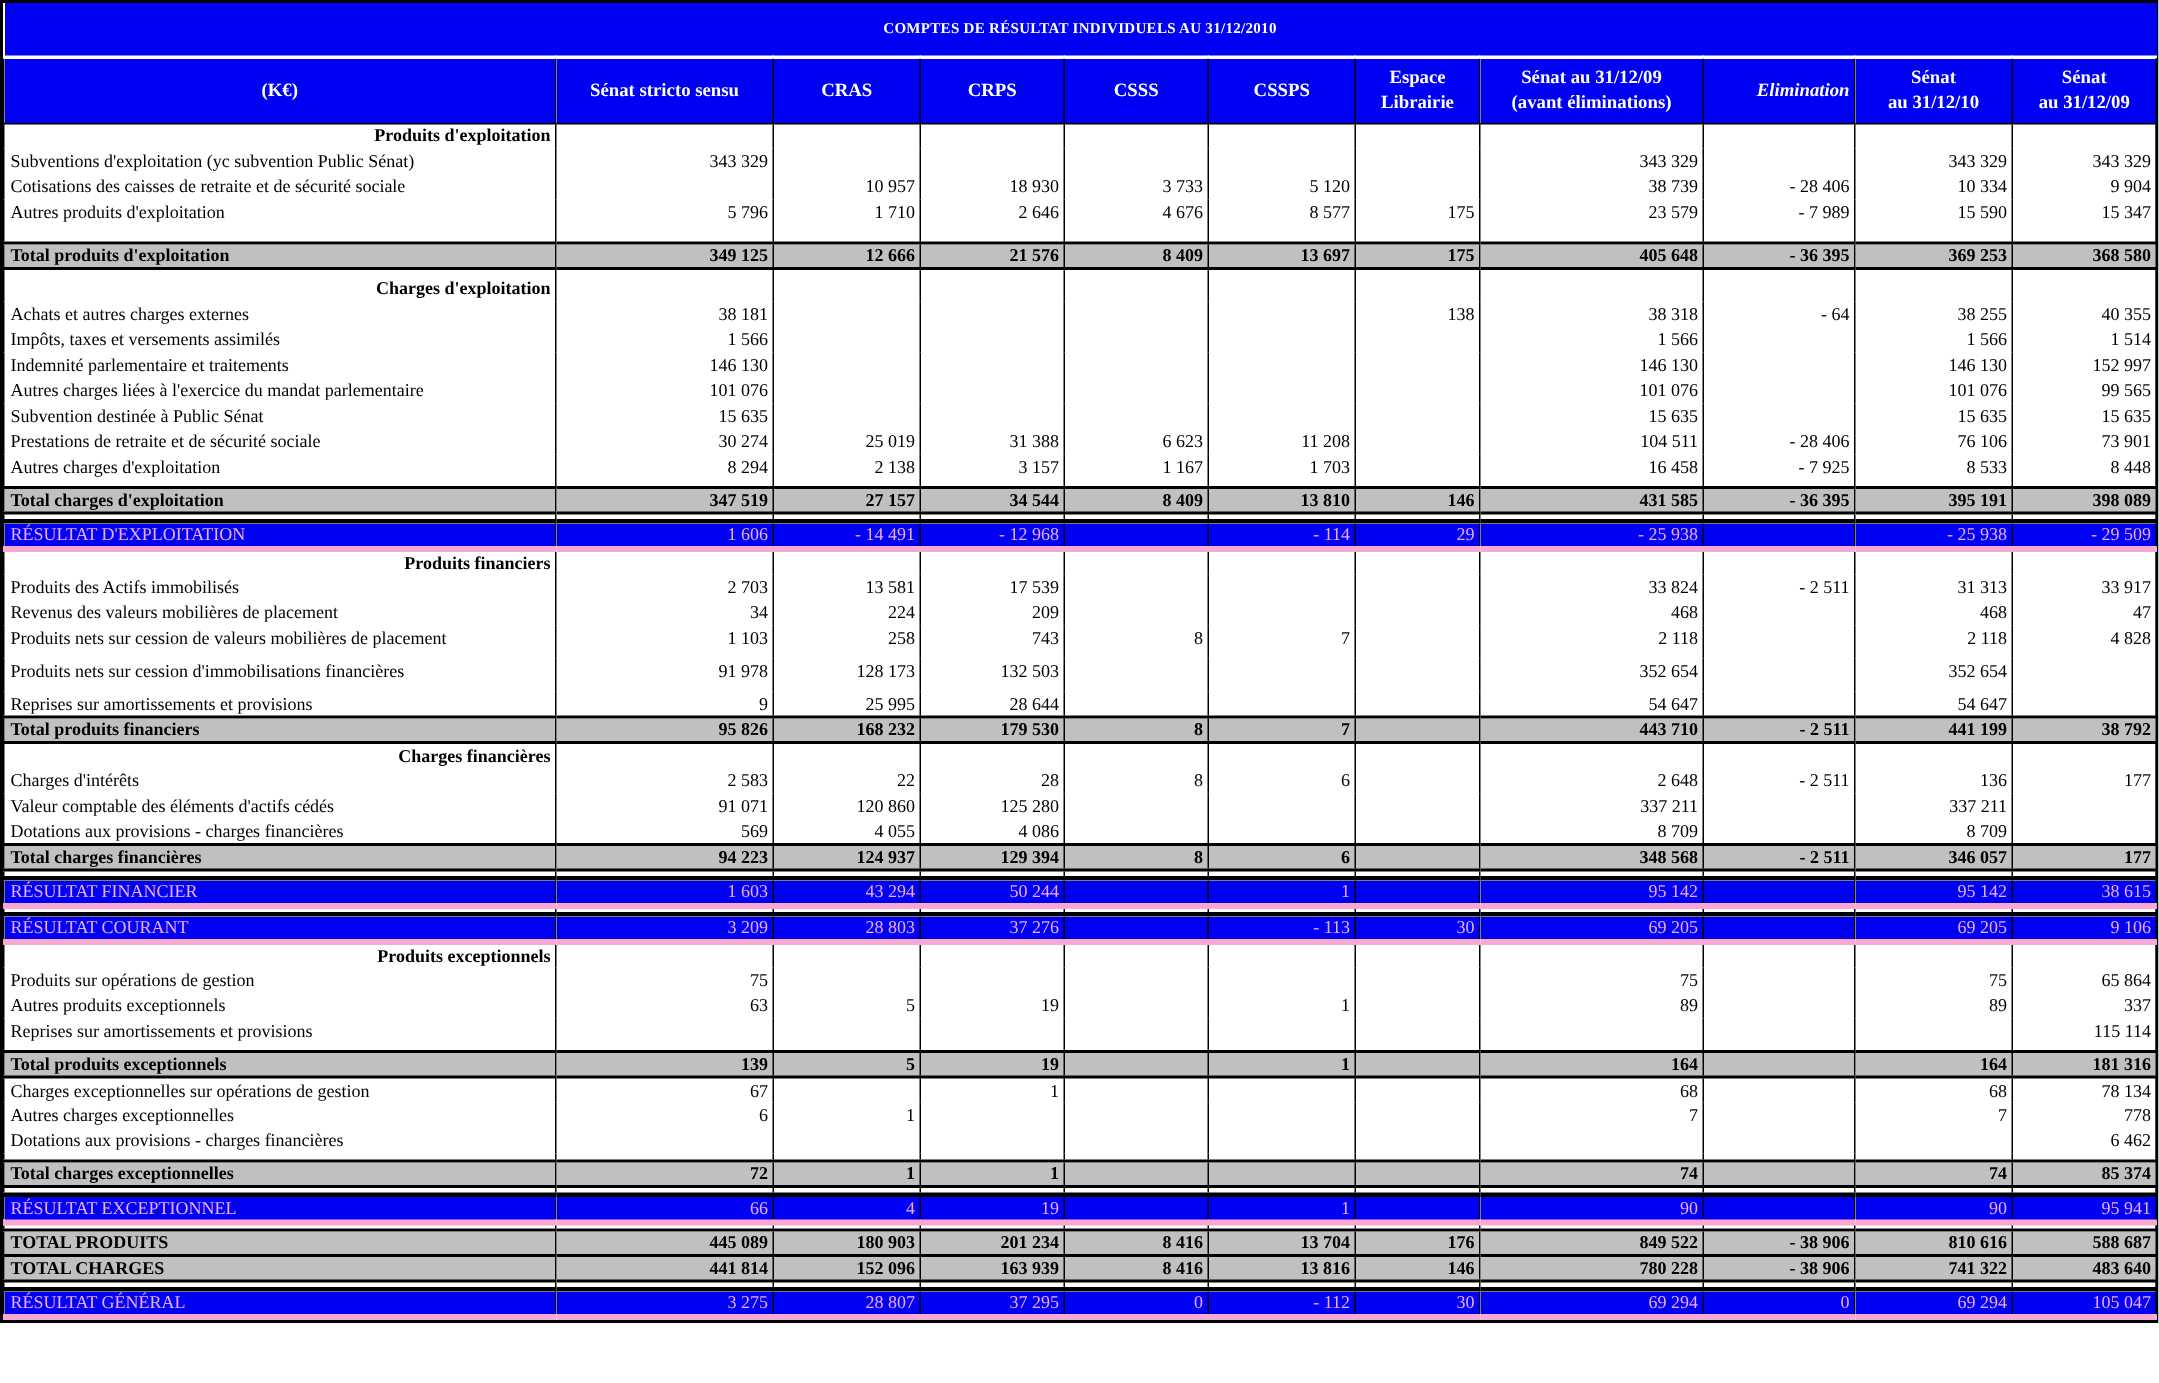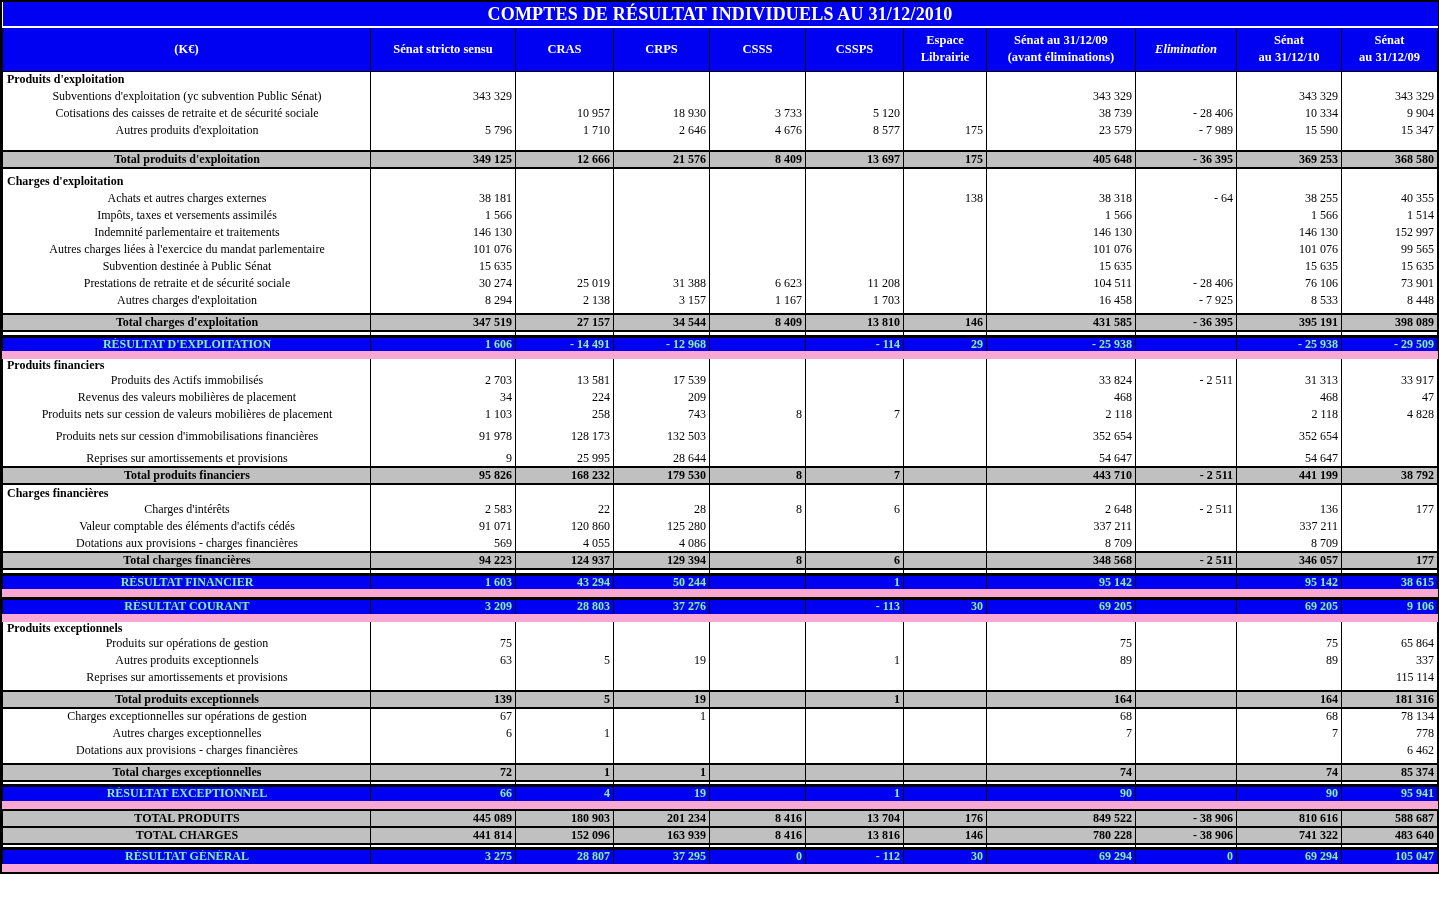--- a/index.html
+++ b/index.html
@@ -3,48 +3,48 @@
 <meta charset="utf-8">
 <style>
   html,body { margin:0; padding:0; background:#fff; }
   body { width:1439px; font-family:"Liberation Serif", serif; color:#000; }
   #wrap { width:1435px; border:2px solid #000; }
   table { border-collapse:collapse; table-layout:fixed; width:1435px; }
   td, th { padding:0 3px; overflow:hidden; white-space:nowrap; box-sizing:border-box; }
 
   
   .title-row th {
-    background:#0000F2; color:#fff; font-weight:bold; font-size:18px;
-    height:25px; text-align:center; border-bottom:2px solid #fff; letter-spacing:0.2px;
+    background:#0000F2; color:#fff; font-weight:bold; font-size:10px;
+    height:36px; text-align:center; border-bottom:2px solid #fff; letter-spacing:0.2px;
   }
 
   
   .head-row th {
     background:#0000F2; color:#fff; font-weight:bold; font-size:12.5px;
     text-align:center; vertical-align:middle; height:44px;
     border:1px solid #000; white-space:pre-line; line-height:1.35;
   }
-  .head-row th.italic { font-style:italic; }
+  .head-row th.italic { font-style:italic;text-align:right; }
 
   
   td { border-left:1px solid #000; border-right:1px solid #000; font-size:12px; line-height:1.05; }
-  td.label { text-align:center; padding-left:4px; }
+  td.label { text-align:left; padding-left:4px; }
   td.num   { text-align:right; padding-right:3px; }
 
   tr.row-item td    { height:17px; }
   tr.row-section td { height:17px; }
-  tr.row-section td.label { font-weight:bold; text-align:left; }
+  tr.row-section td.label { font-weight:bold; text-align:right; }
 
   tr.row-total td {
     background:#C0C0C0; font-weight:bold; height:17px;
     border-top:2px solid #000; border-bottom:2px solid #000;
   }
   tr.row-result td {
-    background:#0000F2; color:#86efac; font-weight:bold; height:19px;
-    border-top:3px solid #000; border-bottom:8px solid #f9a8d4;
+    background:#0000F2; color:#f0abfc; font-weight:normal; height:19px;
+    border-top:3px solid #000; border-bottom:4px solid #f9a8d4;
   }
   tr.row-spacer td { height:5px; }
   tr.row-spacer.tall td { height:12px; }
 </style>
 </head>
 <body>
 
 <div id="wrap">
   <table id="report">
     <colgroup>

